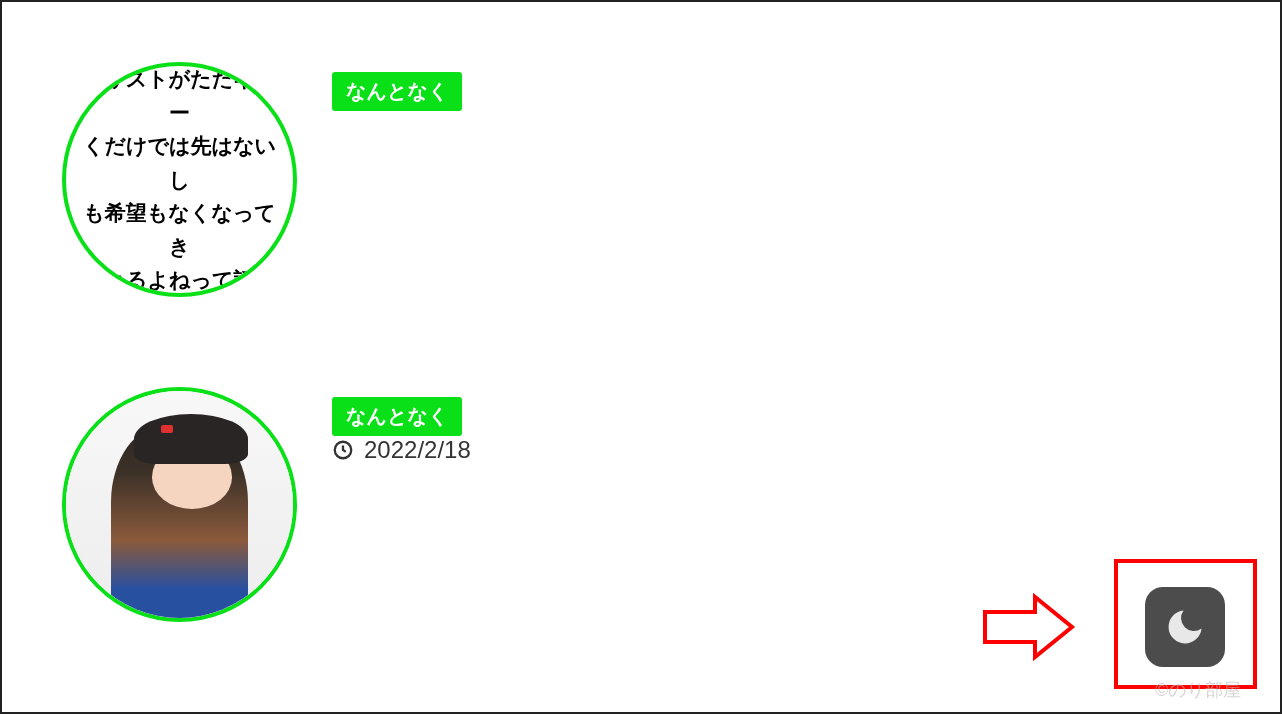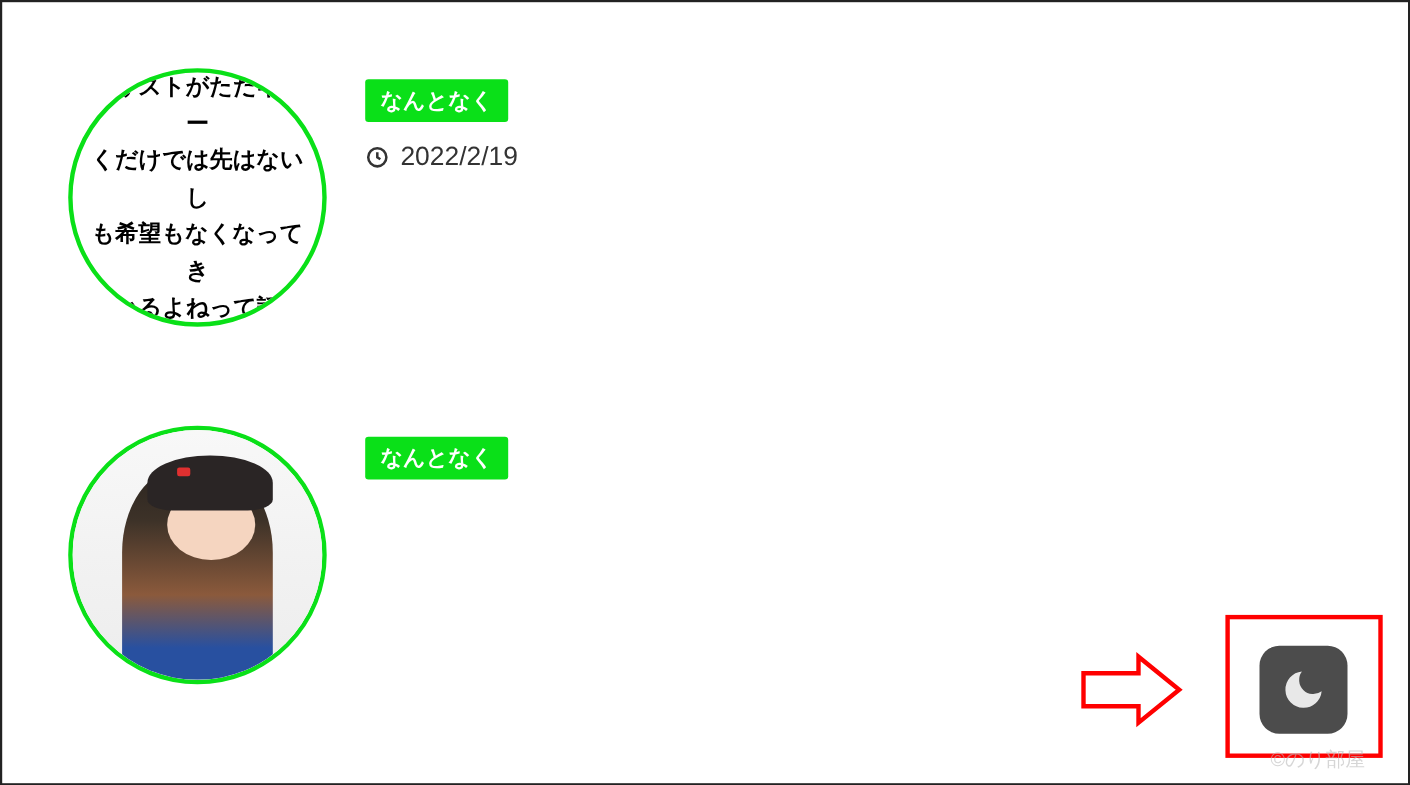--- a/index.html
+++ b/index.html
@@ -104,21 +104,20 @@
     }
     
     .category-tag {
       display: inline-block;
       background: #0ae018;
       color: #fff;
       font-size: 20px;
       font-weight: 600;
       padding: 6px 14px;
       border-radius: 3px;
-      margin-bottom: 18px;
     }
     
     .article-title {
       font-size: 30px;
       font-weight: 700;
       line-height: 1.6;
       color: #000;
       margin-bottom: 22px;
     }
     
@@ -185,41 +184,41 @@
 <body>
 
 <div class="article-list">
 
   <div class="article-item">
     <div class="article-thumbnail">
       <div class="thumbnail-text">タリストがただギター<br>くだけでは先はないし<br>も希望もなくなってき<br>いるよねって話</div>
     </div>
     <div class="article-content">
       <span class="category-tag">なんとなく</span>
-      <div class="article-date">
-        <svg class="clock-icon" viewBox="0 0 24 24" fill="none" stroke="#333" stroke-width="2.5">
-          <circle cx="12" cy="12" r="9"></circle>
-          <path d="M12 7v5l3 2"></path>
-        </svg>
-        <span>2022/2/19</span>
-      </div>
     </div>
   </div>
 
   <div class="article-item">
     <div class="article-thumbnail">
       <div class="thumbnail-photo">
         <div class="photo-person"></div>
         <div class="photo-face"></div>
         <div class="photo-hat"></div>
         <div class="photo-logo"></div>
       </div>
     </div>
     <div class="article-content">
       <span class="category-tag">なんとなく</span>
+      <div class="article-date">
+        <svg class="clock-icon" viewBox="0 0 24 24" fill="none" stroke="#333" stroke-width="2.5">
+          <circle cx="12" cy="12" r="9"></circle>
+          <path d="M12 7v5l3 2"></path>
+        </svg>
+        <span>2022/2/18</span>
+      </div>
     </div>
   </div>
 
 </div>
 
 <svg class="arrow-annotation" viewBox="0 0 100 80">
   <path d="M 5 25 L 55 25 L 55 10 L 92 40 L 55 70 L 55 55 L 5 55 Z" fill="none" stroke="#ff0000" stroke-width="4"></path>
 </svg>
 
 <div class="highlight-box"></div>

